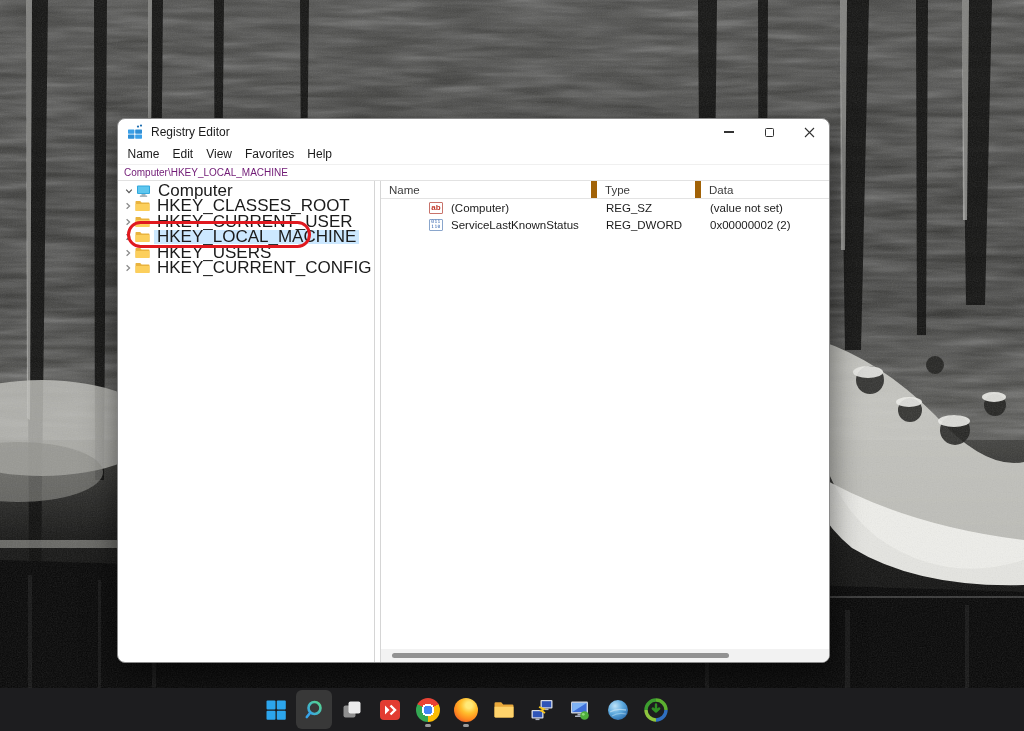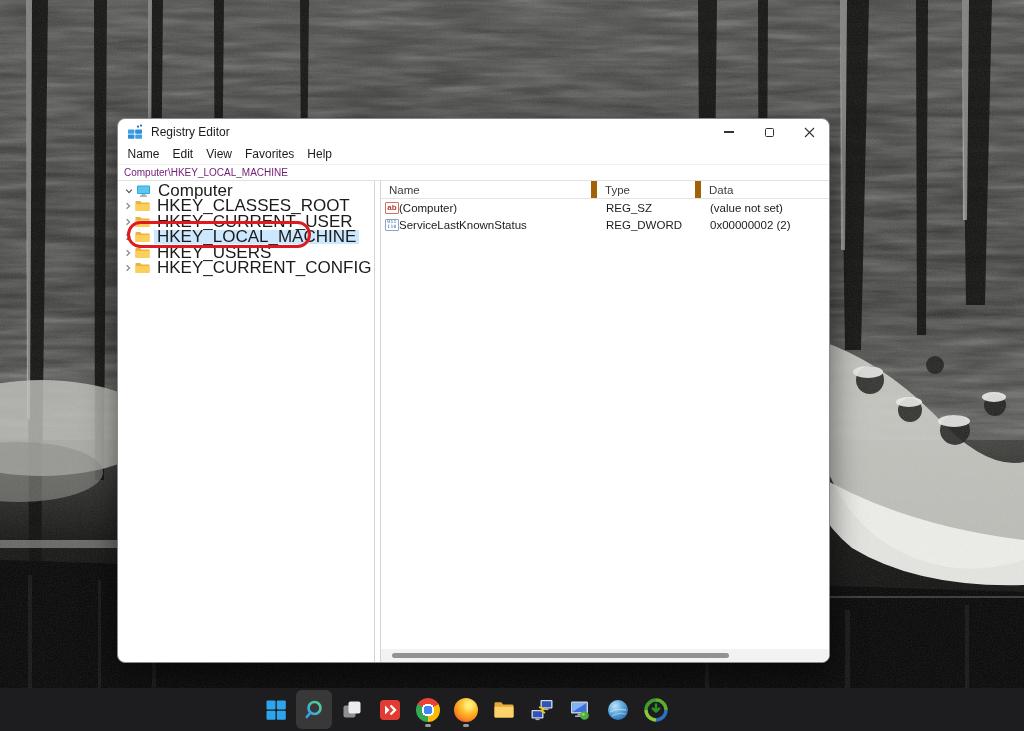--- a/index.html
+++ b/index.html
@@ -48,21 +48,21 @@
   
   .list-header { height:18px; display:grid; grid-template-columns:216px 104px 1fr;
     border-bottom:1px solid #e3e3e3; flex:0 0 auto; }
   .hcell { font-size:11.5px; color:#3c3c3c; display:flex; align-items:center;
     padding-left:8px; border-right:6px solid #a16207; }
   .hcell:last-child { border-right:0; }
   .list-body { flex:1 1 auto; position:relative; }
   .list-row { height:17px; display:grid; grid-template-columns:216px 104px 1fr;
     font-size:11.5px; color:#1b1b1b; align-items:center; }
   .cell { padding-left:9px; white-space:nowrap; overflow:hidden; }
-  .cell.name { display:flex; align-items:center; padding-left:4px; gap:0; }
+  .cell.name { display:flex; align-items:center; padding-left:4px; gap:8px;margin-left:44px; }
   .vicon { width:14px; height:12px; flex:0 0 auto; border:1px solid; border-radius:1px;
     display:flex; align-items:center; justify-content:center; background:#fff; }
   .vicon.ab { border-color:#c8736b; color:#c0392b; font-size:8px; font-weight:bold; line-height:8px; }
   .vicon.dw { border-color:#8aa6cc; color:#2458a8; flex-direction:column;
     font-family:"DejaVu Sans Mono",monospace; font-size:4.5px; line-height:4.5px; letter-spacing:.5px; }
 
   .hscroll { height:13px; flex:0 0 auto; background:#f2f2f2; position:relative; }
   .hscroll-thumb { position:absolute; left:11px; top:4px; width:337px; height:5px;
     background:#929292; border-radius:2.5px; }
 

